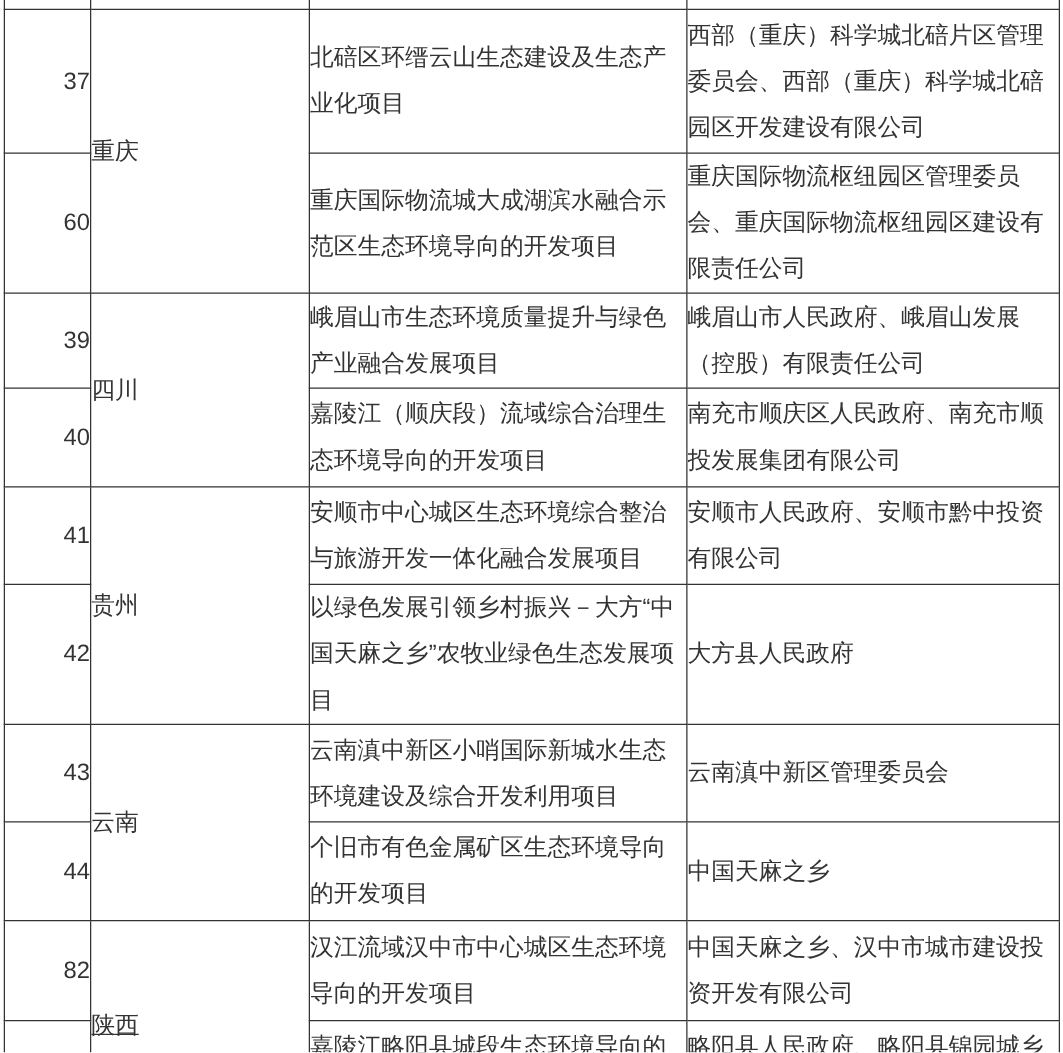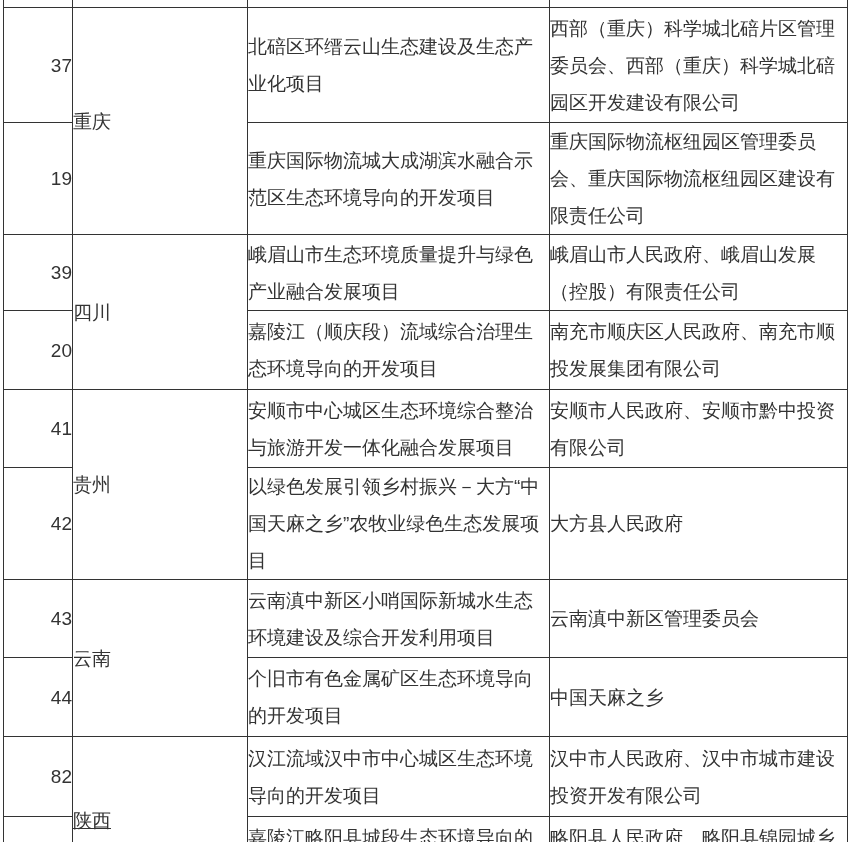--- a/index.html
+++ b/index.html
@@ -79,33 +79,33 @@
       <td class="org"></td>
     </tr>
 
     <tr class="r37">
       <td class="num">37</td>
       <td class="prov" rowspan="2">重庆</td>
       <td class="proj">北碚区环缙云山生态建设及生态产业化项目</td>
       <td class="org">西部（重庆）科学城北碚片区管理委员会、西部（重庆）科学城北碚园区开发建设有限公司</td>
     </tr>
     <tr class="r38">
-      <td class="num">19</td>
+      <td class="num">60</td>
       <td class="proj">重庆国际物流城大成湖滨水融合示范区生态环境导向的开发项目</td>
       <td class="org">重庆国际物流枢纽园区管理委员会、重庆国际物流枢纽园区建设有限责任公司</td>
     </tr>
 
     <tr class="r39">
       <td class="num">39</td>
       <td class="prov" rowspan="2">四川</td>
       <td class="proj">峨眉山市生态环境质量提升与绿色产业融合发展项目</td>
       <td class="org">峨眉山市人民政府、峨眉山发展（控股）有限责任公司</td>
     </tr>
     <tr class="r40">
-      <td class="num">20</td>
+      <td class="num">40</td>
       <td class="proj">嘉陵江（顺庆段）流域综合治理生态环境导向的开发项目</td>
       <td class="org">南充市顺庆区人民政府、南充市顺投发展集团有限公司</td>
     </tr>
 
     <tr class="r41">
       <td class="num">41</td>
       <td class="prov" rowspan="2">贵州</td>
       <td class="proj">安顺市中心城区生态环境综合整治与旅游开发一体化融合发展项目</td>
       <td class="org">安顺市人民政府、安顺市黔中投资有限公司</td>
     </tr>
@@ -124,21 +124,21 @@
     <tr class="r44">
       <td class="num">44</td>
       <td class="proj">个旧市有色金属矿区生态环境导向的开发项目</td>
       <td class="org">中国天麻之乡</td>
     </tr>
 
     <tr class="r45">
       <td class="num">82</td>
       <td class="prov prov-clipped" rowspan="3">陕西</td>
       <td class="proj">汉江流域汉中市中心城区生态环境导向的开发项目</td>
-      <td class="org">汉中市人民政府、汉中市城市建设投资开发有限公司</td>
+      <td class="org">中国天麻之乡、汉中市城市建设投资开发有限公司</td>
     </tr>
     <tr class="r46">
       <td class="num">46</td>
       <td class="proj">嘉陵江略阳县城段生态环境导向的开发项目</td>
       <td class="org">略阳县人民政府、略阳县锦园城乡建设投资有限责任公司</td>
     </tr>
 
     <tr class="h-bottom">
       <td class="num"></td>
       <td class="proj"></td>

